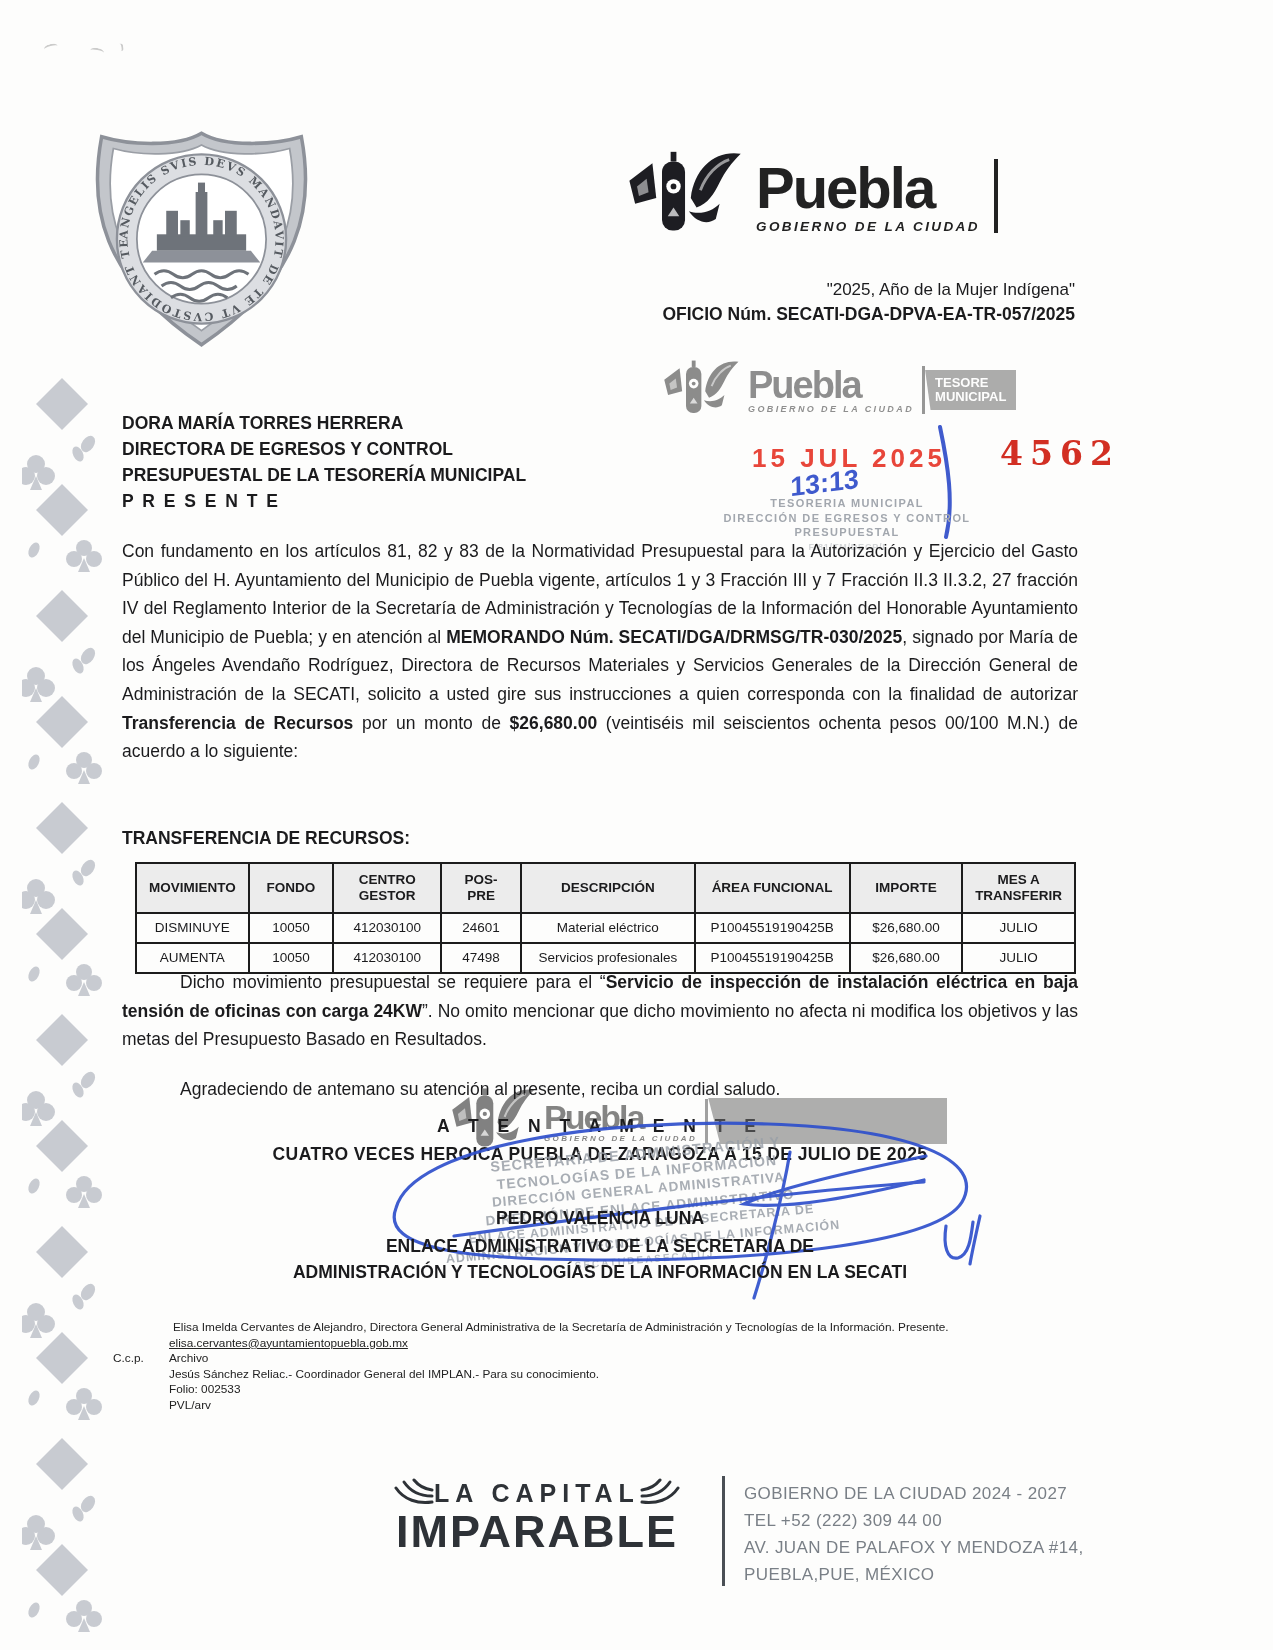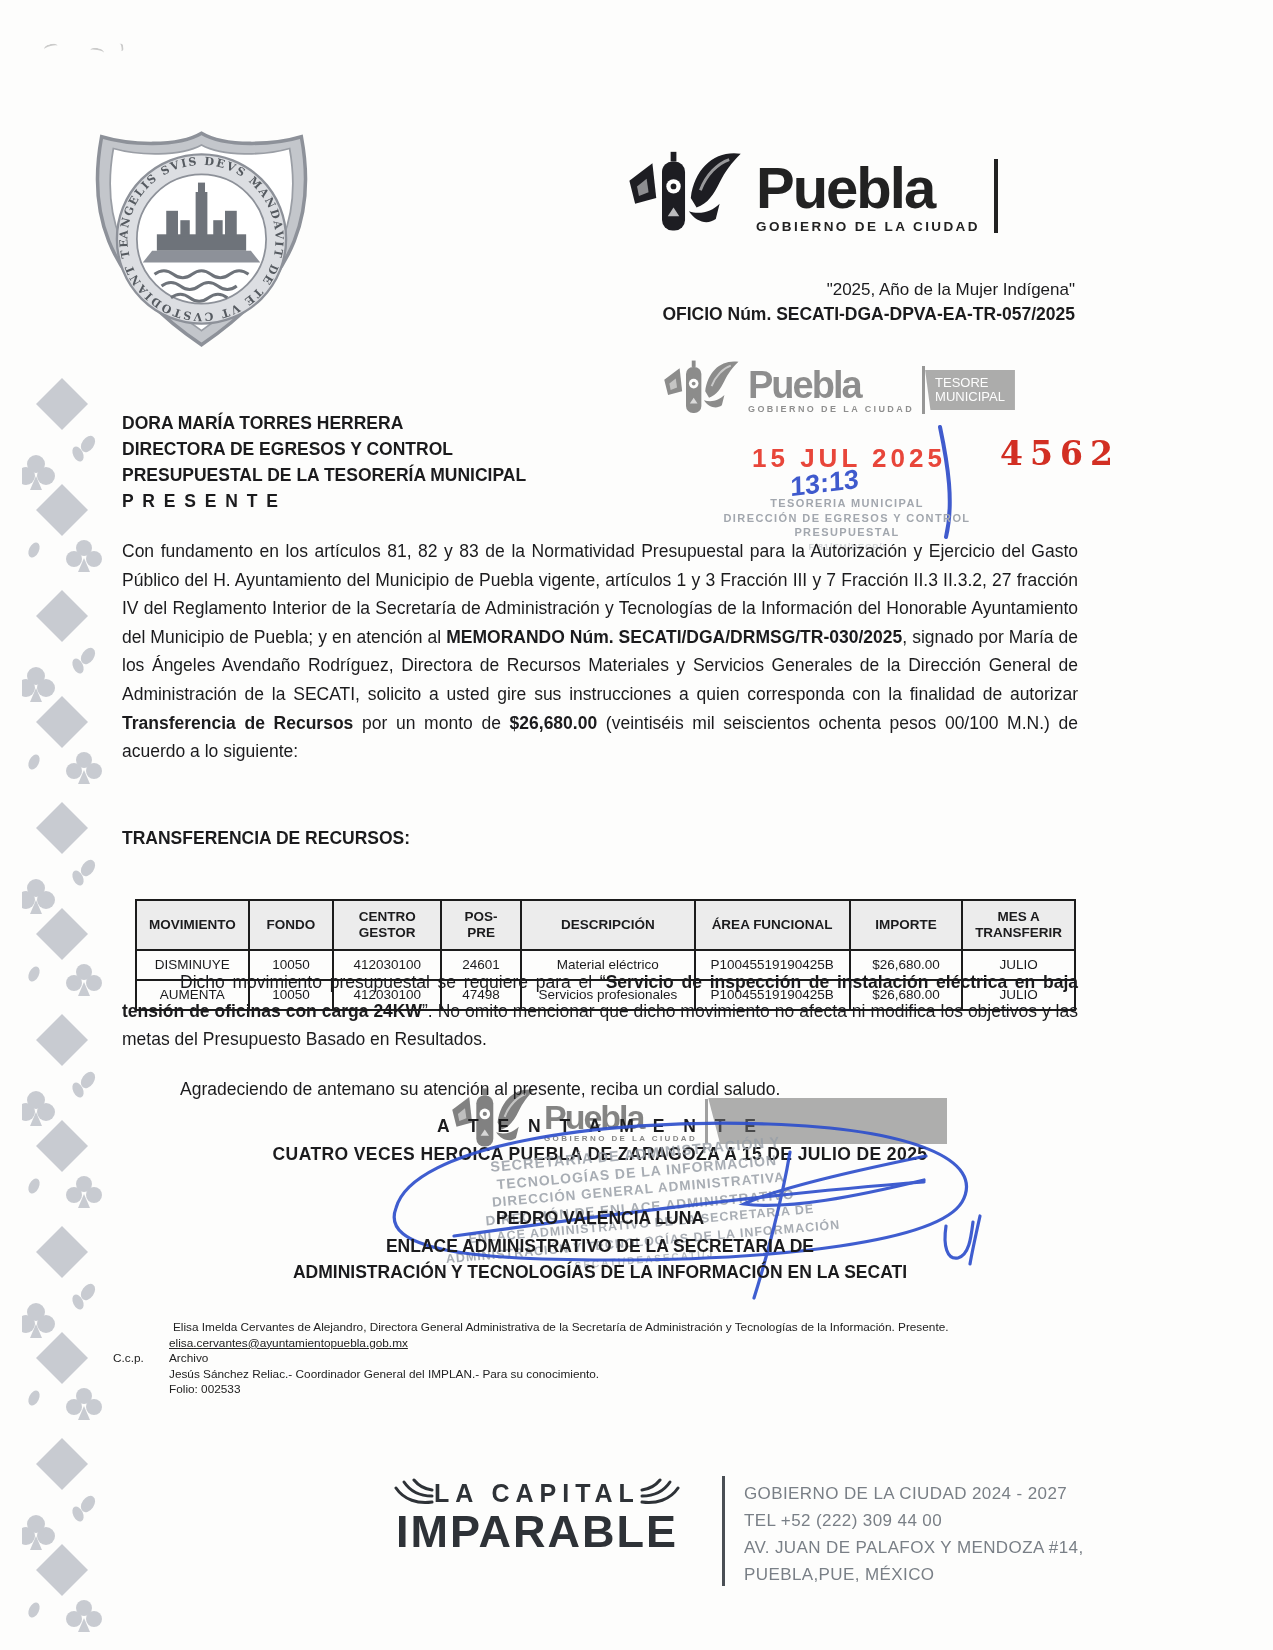--- a/index.html
+++ b/index.html
@@ -14,47 +14,47 @@
   
   .ornament{left:22px;top:372px;width:84px;height:1278px;opacity:.62;}
   
   .pencil{width:14px;height:5px;border-top:2px solid #9a9a9a;border-radius:50%;opacity:.5;}
   
   .shield{left:84px;top:126px;}
   .lockup{display:flex;align-items:center;}
   .hdr-lockup{left:622px;top:148px;}
   .hdr-icon{width:128px;height:96px;}
   .brand{font-weight:bold;letter-spacing:-2px;color:#222;line-height:1;}
-  .brand-sub{font-weight:bold;letter-spacing:2.4px;color:#222;}
+  .brand-sub{font-weight:bold;letter-spacing:2.4px;color:#222;font-style:italic;}
   .hdr-bar{width:4px;height:74px;background:#222;margin:0 0 0 14px;}
   .hdr-banner{
     background:#27262e;color:#fff;padding:9px 12px 8px 14px;
     clip-path:polygon(0 0,100% 0,100% 100%,6% 100%);
     font-weight:bold;font-size:12.5px;line-height:1.22;letter-spacing:.4px;
   }
   .year-line{right:198px;top:280px;font-size:17px;text-align:right;}
   .oficio-line{right:198px;top:304px;font-size:17.5px;text-align:right;font-weight:bold;}
   
   .gray{filter:grayscale(1);opacity:.5;}
   .rcv-lockup{left:660px;top:358px;}
   .rcv-icon{width:84px;height:64px;}
-  .rcv-banner{background:#5c5c64;color:#fff;font-weight:normal;font-size:13px;line-height:1.1;
+  .rcv-banner{background:#5c5c64;color:#fff;font-weight:bold;font-size:13px;line-height:1.1;
     padding:6px 10px;clip-path:polygon(0 0,100% 0,100% 100%,6% 100%);}
   .stamp-date{left:752px;top:443px;color:#e8463a;font-weight:bold;font-size:26px;letter-spacing:4px;}
   .stamp-time{left:790px;top:468px;color:#2b49c8;font-size:27px;transform:rotate(-7deg) skewX(-6deg);font-weight:bold;opacity:.9;}
   .stamp-folio{left:1000px;top:434px;color:#d22f23;font-family:"DejaVu Serif",serif;font-weight:bold;font-size:33px;letter-spacing:7px;}
   .stamp-office{left:672px;top:496px;width:350px;text-align:center;color:#a2a7ae;
     font-weight:bold;font-size:11px;line-height:14.5px;letter-spacing:1.4px;}
   .stamp-office .faint{font-size:9px;opacity:.45;letter-spacing:.8px;}
   
   .recipient{left:122px;top:410px;font-size:17.5px;font-weight:bold;line-height:26px;}
   
   .p1{left:122px;top:537px;width:956px;font-size:17.5px;line-height:28.6px;}
   .transfer-h{left:122px;top:828px;font-size:17.5px;font-weight:bold;}
-  .rtable{left:135px;top:862px;border-collapse:collapse;width:941px;font-size:13.5px;margin-top:37px;}
+  .rtable{left:135px;top:862px;border-collapse:collapse;width:941px;font-size:13.5px;}
   .rtable th,.rtable td{border:2px solid #1c1c1c;text-align:center;padding:2px 4px;}
   .rtable th{background:#ececec;font-weight:bold;line-height:1.15;height:44px;}
   .rtable th span{white-space:pre-line;}
   .rtable td{height:24px;line-height:1.3;}
   .p2{left:122px;top:968px;width:956px;font-size:17.5px;line-height:28.6px;text-indent:58px;}
   .closing{left:122px;top:1079px;width:956px;font-size:17.5px;text-indent:58px;}
   
   .center-block{left:122px;width:956px;text-align:center;}
   .atent{top:1116px;font-size:17.5px;font-weight:bold;letter-spacing:7px;}
   .placedate{top:1144px;font-size:17.5px;font-weight:bold;letter-spacing:.4px;}
@@ -319,20 +319,24 @@
       <span>Archivo</span>
     </div>
     <div class="cc-row">
       <span></span>
         <span>Jesús Sánchez Reliac.- Coordinador General del IMPLAN.- Para su conocimiento.</span>
     </div>
     <div class="cc-row">
       <span></span>
         <span>Folio: 002533</span>
     </div>
+    <div class="cc-row">
+      <span></span>
+        <span>PVL/arv</span>
+    </div>
   </div>
 
   <div class="abs cap-logo">
     <div class="cap-line1">
       <svg width="40" height="30" viewBox="0 0 40 30">
         <g stroke="#2e3237" stroke-width="3" fill="none" stroke-linecap="round">
           <path d="M38,24 C24,26 10,22 2,10"></path>
             <path d="M38,18 C26,18 16,13 10,4"></path>
             <path d="M38,12 C30,11 24,7 20,2"></path>
         </g>

